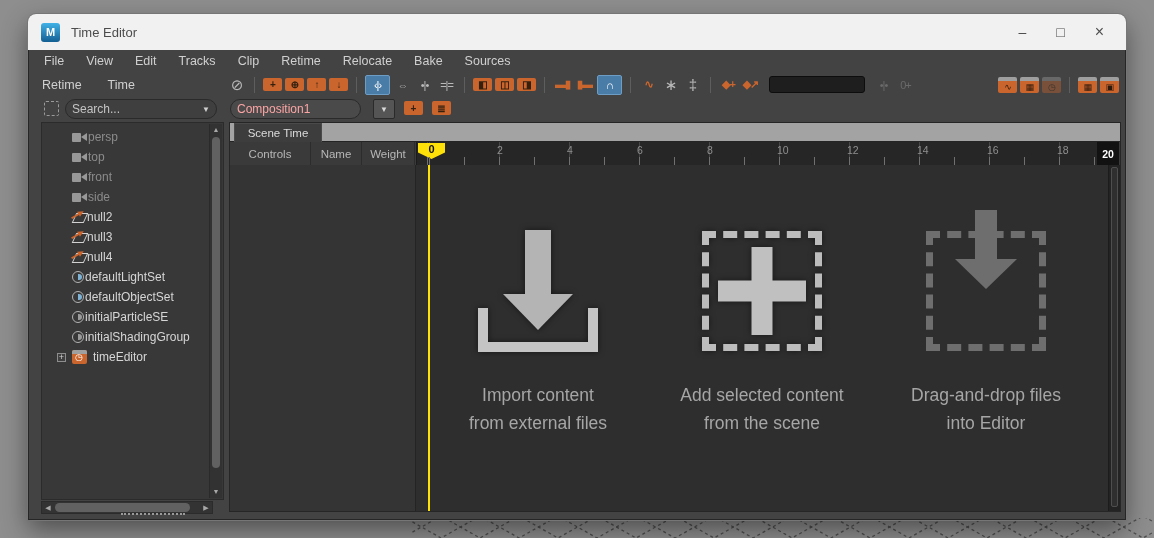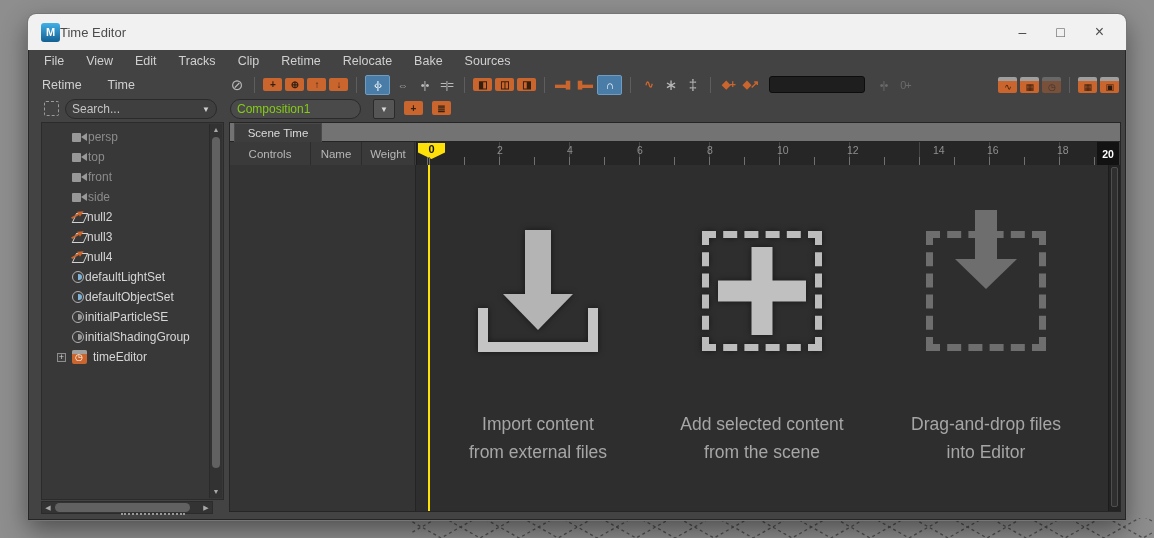--- a/index.html
+++ b/index.html
@@ -5,21 +5,21 @@
   *{box-sizing:border-box;margin:0;padding:0}
   body{width:1154px;height:538px;background:#8e8e8e;font-family:"Liberation Sans",sans-serif;position:relative;overflow:hidden}
   .hatch{position:absolute;left:412px;top:518px;width:742px;height:20px}
 
   
   .window{position:absolute;left:28px;top:14px;width:1098px;height:506px;border-radius:8px 8px 2px 2px;
           box-shadow:0 0 0 1px #767676,0 10px 26px rgba(0,0,0,.45);background:#434343}
   .titlebar{height:36px;background:#f1f1f1;border-radius:8px 8px 0 0;display:flex;align-items:center}
   .maya-badge{width:19px;height:19px;margin-left:13px;border-radius:3px;background:linear-gradient(#41b1e6,#135f93);
               color:#fff;font-size:11px;font-weight:bold;display:flex;align-items:center;justify-content:center}
-  .title{color:#4c4c4c;font-size:13px}
+  .title{margin-left:11px;color:#4c4c4c;font-size:13px}
   .winbtns{margin-left:auto;display:flex;align-items:center;gap:30px;padding-right:22px;color:#4f4f4f;font-size:14px}
   .winbtns span{cursor:default}
 
   .client{position:absolute;left:0;right:0;top:36px;bottom:0;background:#434343;border:1px solid #262626;border-top:none}
 
   
   .menubar{display:flex;align-items:center;height:22px;padding-left:4px;color:#d0d0d0;font-size:12.5px}
   .menu-item{padding:0 11px;cursor:default}
   .row2{position:relative;display:flex;align-items:center;height:25px;color:#d0d0d0;font-size:12.5px}
   .row2 .menu-item{padding:0 13px}
@@ -37,21 +37,21 @@
   .tspace{flex:1}
   .framefield{width:96px;height:17px;background:#1e1e1e;border:1px solid #0d0d0d;border-radius:3px;margin:0 6px}
 
   
   .row3{position:relative;height:25px}
   .dashedbox{position:absolute;left:15px;top:4px;width:15px;height:15px;border:1.5px dashed #9a9a9a;border-radius:2px}
   .select{position:absolute;top:2px;height:20px;background:#3f3f3f;border:1px solid #2a2a2a;border-radius:10px;
           color:#c3c3c3;font-size:12px;display:flex;align-items:center;padding:0 6px;cursor:default}
   .select .arr{margin-left:auto;font-size:8px;color:#cfcfcf}
   .sel-search{left:36px;width:152px}
-  .sel-comp{left:201px;width:131px;background:#4a4a4a;color:#84cc16}
+  .sel-comp{left:201px;width:131px;background:#4a4a4a;color:#fca5a5}
   .comp-arrow{position:absolute;left:344px;top:2px;width:22px;height:20px;background:#555;border:1px solid #2a2a2a;
               border-radius:2px;color:#d8d8d8;font-size:8px;display:flex;align-items:center;justify-content:center}
   .comp-btn{position:absolute;top:4px;width:19px;height:14px;background:#cb652e;border-radius:2px;color:#34200f;
             font-weight:bold;font-size:10px;display:flex;align-items:center;justify-content:center}
   .cb1{left:375px}.cb2{left:403px}
 
   
   .main{position:absolute;left:0;right:0;top:72px;bottom:5px}
 
   
@@ -82,21 +82,21 @@
   .vscroll .sup{top:0}.vscroll .sdn{bottom:0}
   .vscroll .thumb{position:absolute;left:2px;right:2px;top:13px;bottom:30px;background:#616161;border-radius:6px}
   .hscroll{position:absolute;left:12px;bottom:0;width:172px;height:13px;background:#333;border:1px solid #2b2b2b}
   .hscroll .sarr{position:absolute;top:0;bottom:0;width:12px;color:#a8a8a8;font-size:7px;text-align:center;line-height:12px}
   .hscroll .sl{left:0}.hscroll .sr{right:0}
   .hscroll .thumb{position:absolute;top:1px;bottom:1px;left:13px;right:22px;background:#616161;border-radius:6px}
   .grip{position:absolute;left:92px;bottom:-1px;width:64px;border-top:2px dotted #9a9a9a}
 
   
   .rightpanel{position:absolute;left:200px;right:4px;top:0;bottom:2px;background:#2e2e2e;border:1px solid #262626}
-  .tabstrip{position:absolute;left:0;right:0;top:0;height:19px;background:#737373;border-bottom:1px solid #242424}
+  .tabstrip{position:absolute;left:0;right:0;top:0;height:19px;background:#a3a3a3;border-bottom:1px solid #242424}
   .tab{position:absolute;left:4px;top:0;width:88px;height:19px;background:#3d3d3d;border:1px solid #4a4a4a;border-bottom:none;
        color:#dadada;font-size:11.5px;display:flex;align-items:center;justify-content:center}
   .hdrrow{position:absolute;left:0;right:0;top:19px;height:23px;background:#3a3a3a}
   .hcol{position:absolute;top:0;bottom:0;color:#b7b7b7;font-size:11.5px;display:flex;align-items:center;justify-content:center;border-right:1px solid #2c2c2c}
   .hc0{left:0;width:81px}.hc1{left:81px;width:51px}.hc2{left:132px;width:53px}
 
   
   .ruler{position:absolute;left:186px;right:1px;top:19px;height:23px;background:#262626;border-left:1px solid #1c1c1c;overflow:hidden;
          background-image:repeating-linear-gradient(to right,#454545 0 1px,transparent 1px 70px);background-position:12px 0}
   .ruler::after{content:"";position:absolute;left:0;right:0;bottom:0;height:8px;
@@ -112,21 +112,21 @@
   .hdrcol{position:absolute;left:0;top:0;bottom:0;width:186px;background:#343434;border-right:1px solid #242424}
   .canvas{position:absolute;left:186px;right:12px;top:0;bottom:0;overflow:hidden}
   .playline{position:absolute;left:12px;top:0;bottom:0;width:2px;background:#ffe10a}
   .tvscroll{position:absolute;right:0;top:0;bottom:0;width:12px;background:#232323;border-left:1px solid #1c1c1c}
   .tvscroll .thumb{position:absolute;left:2px;right:2px;top:2px;bottom:4px;background:#2f2f2f;border:1px solid #4e4e4e;border-radius:2px}
 
   
   .ph-row{position:absolute;left:10px;right:10px;top:50px;display:flex;justify-content:center}
   .ph{width:226px;display:flex;flex-direction:column;align-items:center}
   .ph-ico{height:152px;display:flex;align-items:center;justify-content:center}
-  .caption{margin-top:43px;text-align:center;color:#a6a6a6;font-size:17.5px;line-height:28px}
+  .caption{margin-top:14px;text-align:center;color:#a6a6a6;font-size:17.5px;line-height:28px}
   .ico-import{position:relative;width:132px;height:122px;filter:drop-shadow(0 0 3px rgba(0,0,0,.55))}
   .ico-import .stem{position:absolute;left:53px;top:0;width:26px;height:64px;background:#b4b4b4}
   .ico-import .head{position:absolute;left:31px;top:64px;border-left:35px solid transparent;border-right:35px solid transparent;border-top:36px solid #b4b4b4}
   .ico-import .tray{position:absolute;left:6px;right:6px;bottom:0;height:44px;border:10px solid #c4c4c4;border-top:none}
   .ico-add{position:relative;width:120px;height:120px;border:7px dashed #bcbcbc;filter:drop-shadow(0 0 3px rgba(0,0,0,.5))}
   .ico-add .pb1{position:absolute;left:50%;top:50%;width:88px;height:21px;transform:translate(-50%,-50%);background:#c0c0c0}
   .ico-add .pb2{position:absolute;left:50%;top:50%;width:21px;height:88px;transform:translate(-50%,-50%);background:#c0c0c0}
   .ico-drag{position:relative;width:120px;height:120px;border:7px dashed #6e6e6e}
   .ico-drag .stem{position:absolute;left:50%;top:-28px;width:22px;height:50px;transform:translateX(-50%);background:#6e6e6e}
   .ico-drag .head{position:absolute;left:50%;top:21px;transform:translateX(-50%);border-left:31px solid transparent;border-right:31px solid transparent;border-top:30px solid #6e6e6e}
@@ -306,21 +306,21 @@
           <div class="hcol hc1">Name</div>
           <div class="hcol hc2">Weight</div>
         </div>
         <div class="ruler">
           <span class="rl" style="left:80px">2</span>
           <span class="rl" style="left:150px">4</span>
           <span class="rl" style="left:220px">6</span>
           <span class="rl" style="left:290px">8</span>
           <span class="rl" style="left:360px">10</span>
           <span class="rl" style="left:430px">12</span>
-          <span class="rl" style="left:516px">14</span>
+          <span class="rl" style="left:500px">14</span>
           <span class="rl" style="left:570px">16</span>
           <span class="rl" style="left:640px">18</span>
           <span class="rend">20</span>
           <div class="phmark">
               <span>0</span>
             </div>
         </div>
 
         <div class="trackarea">
           <div class="hdrcol"></div>

